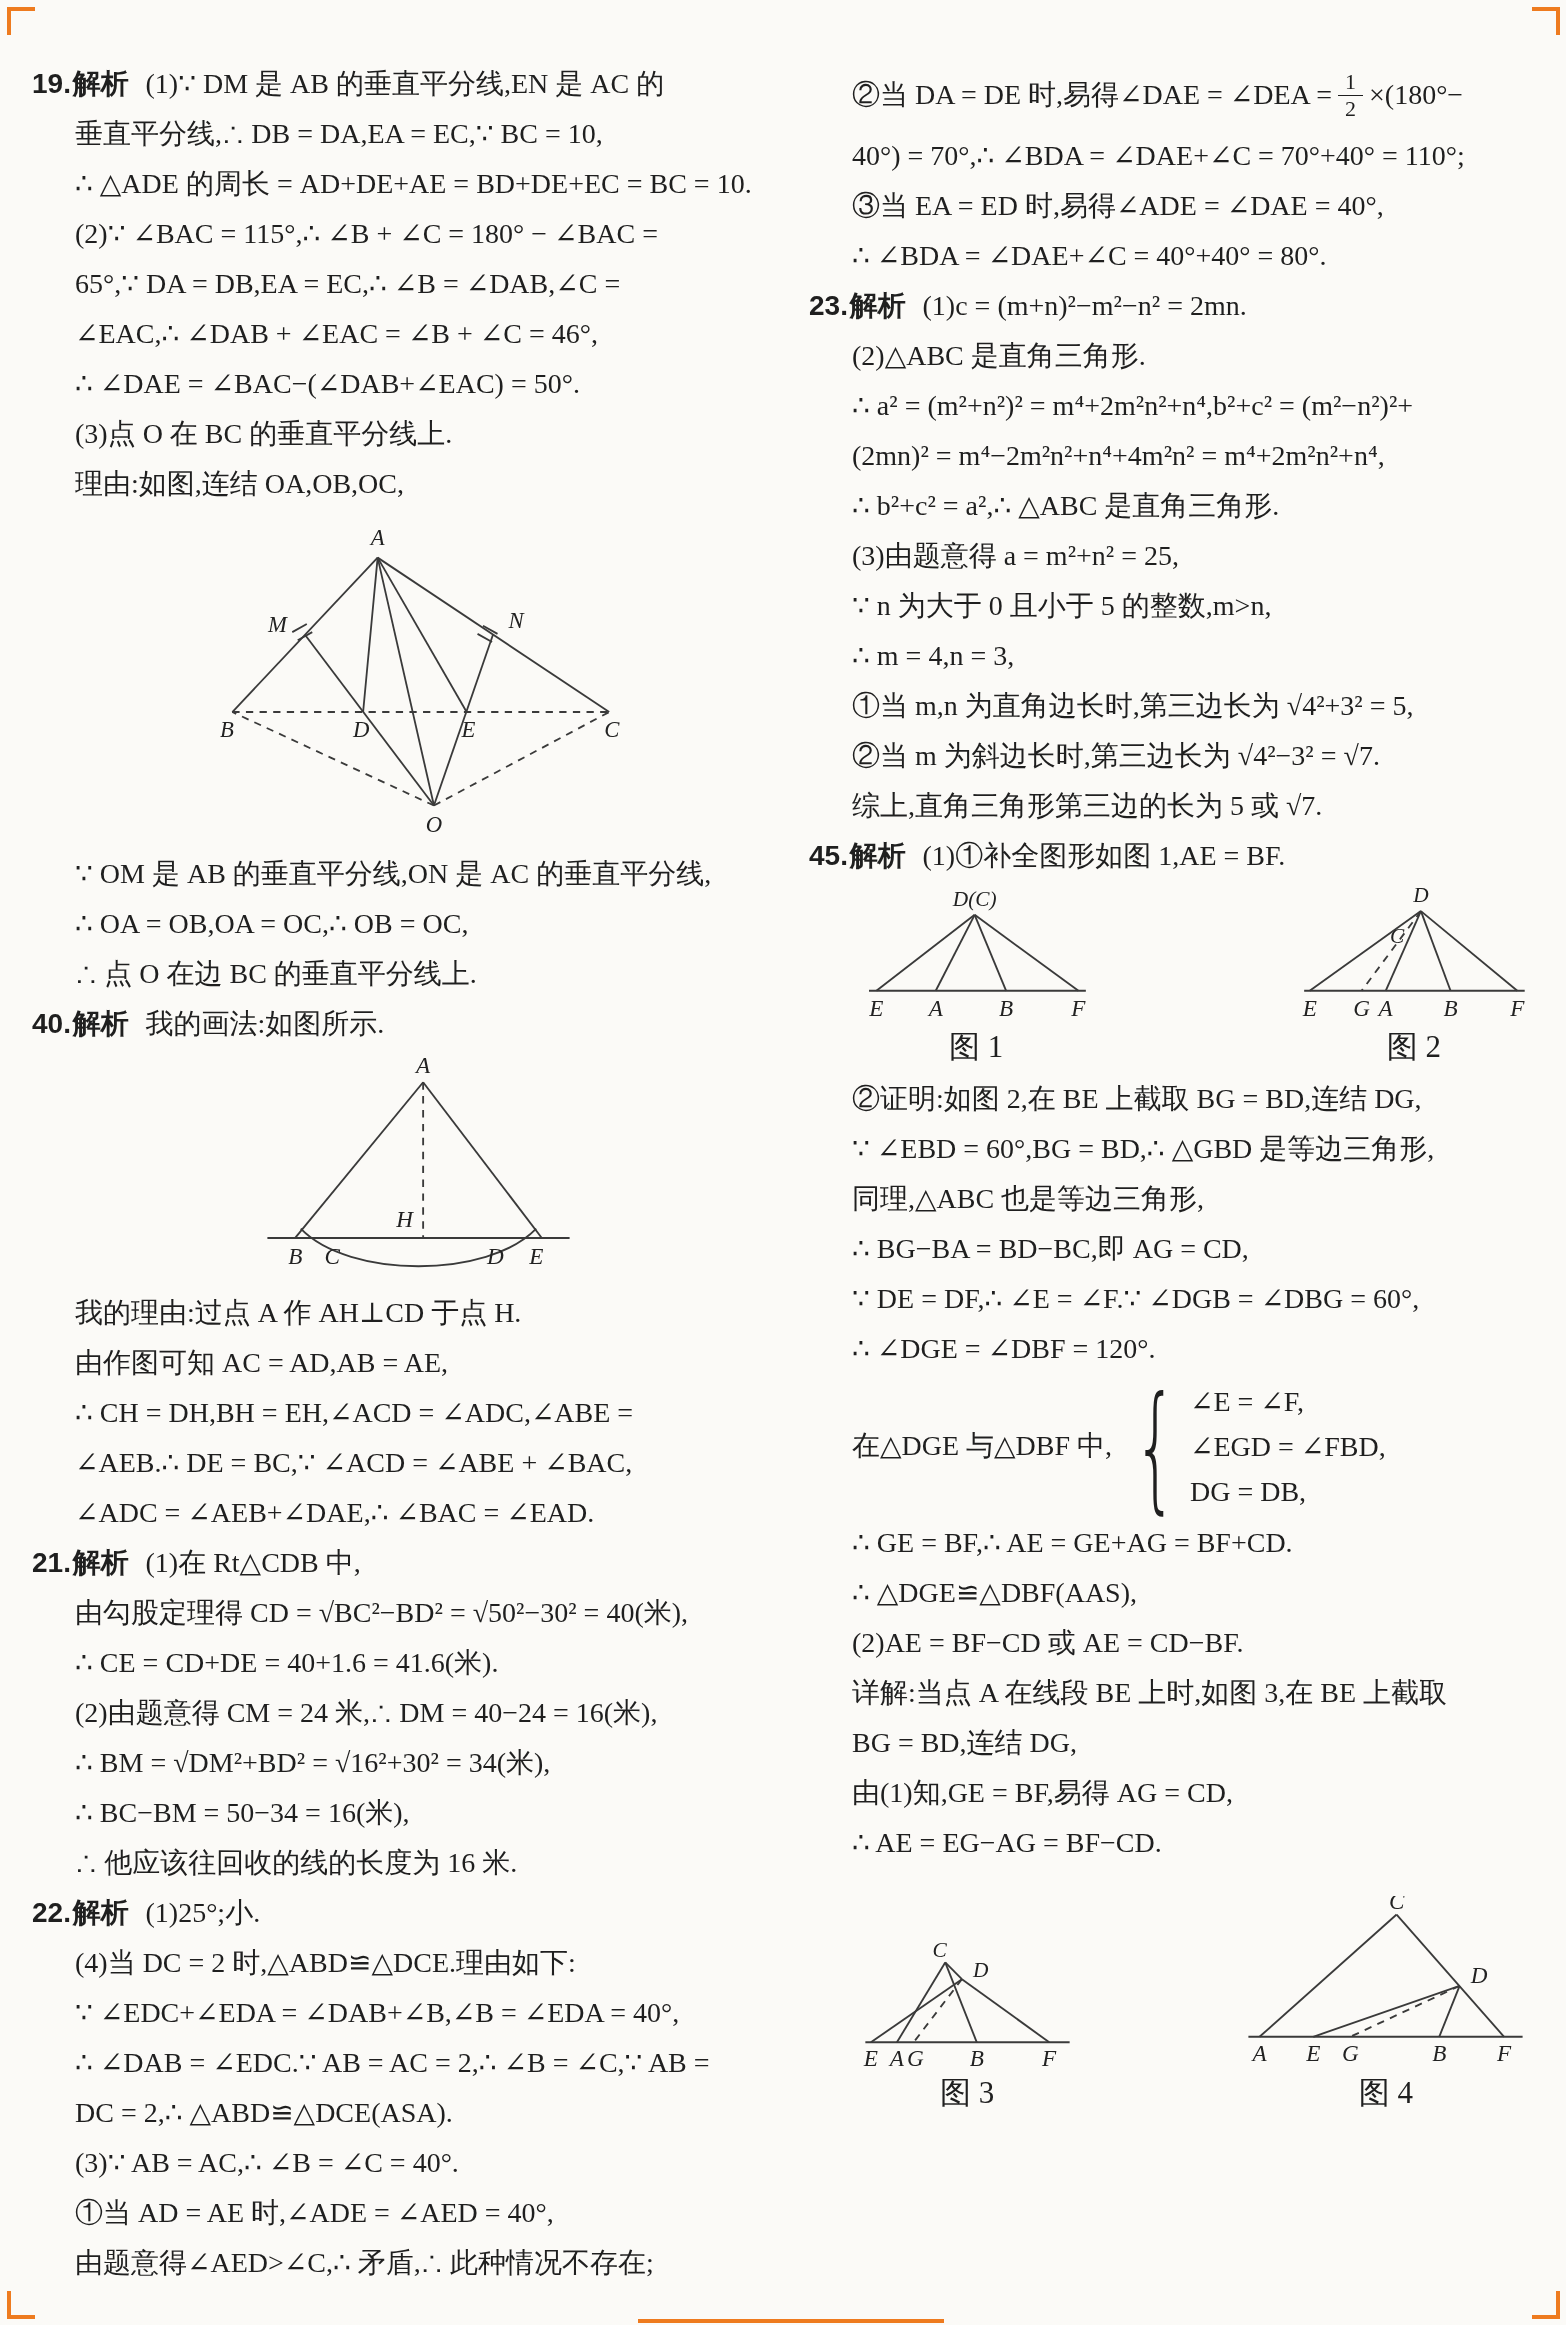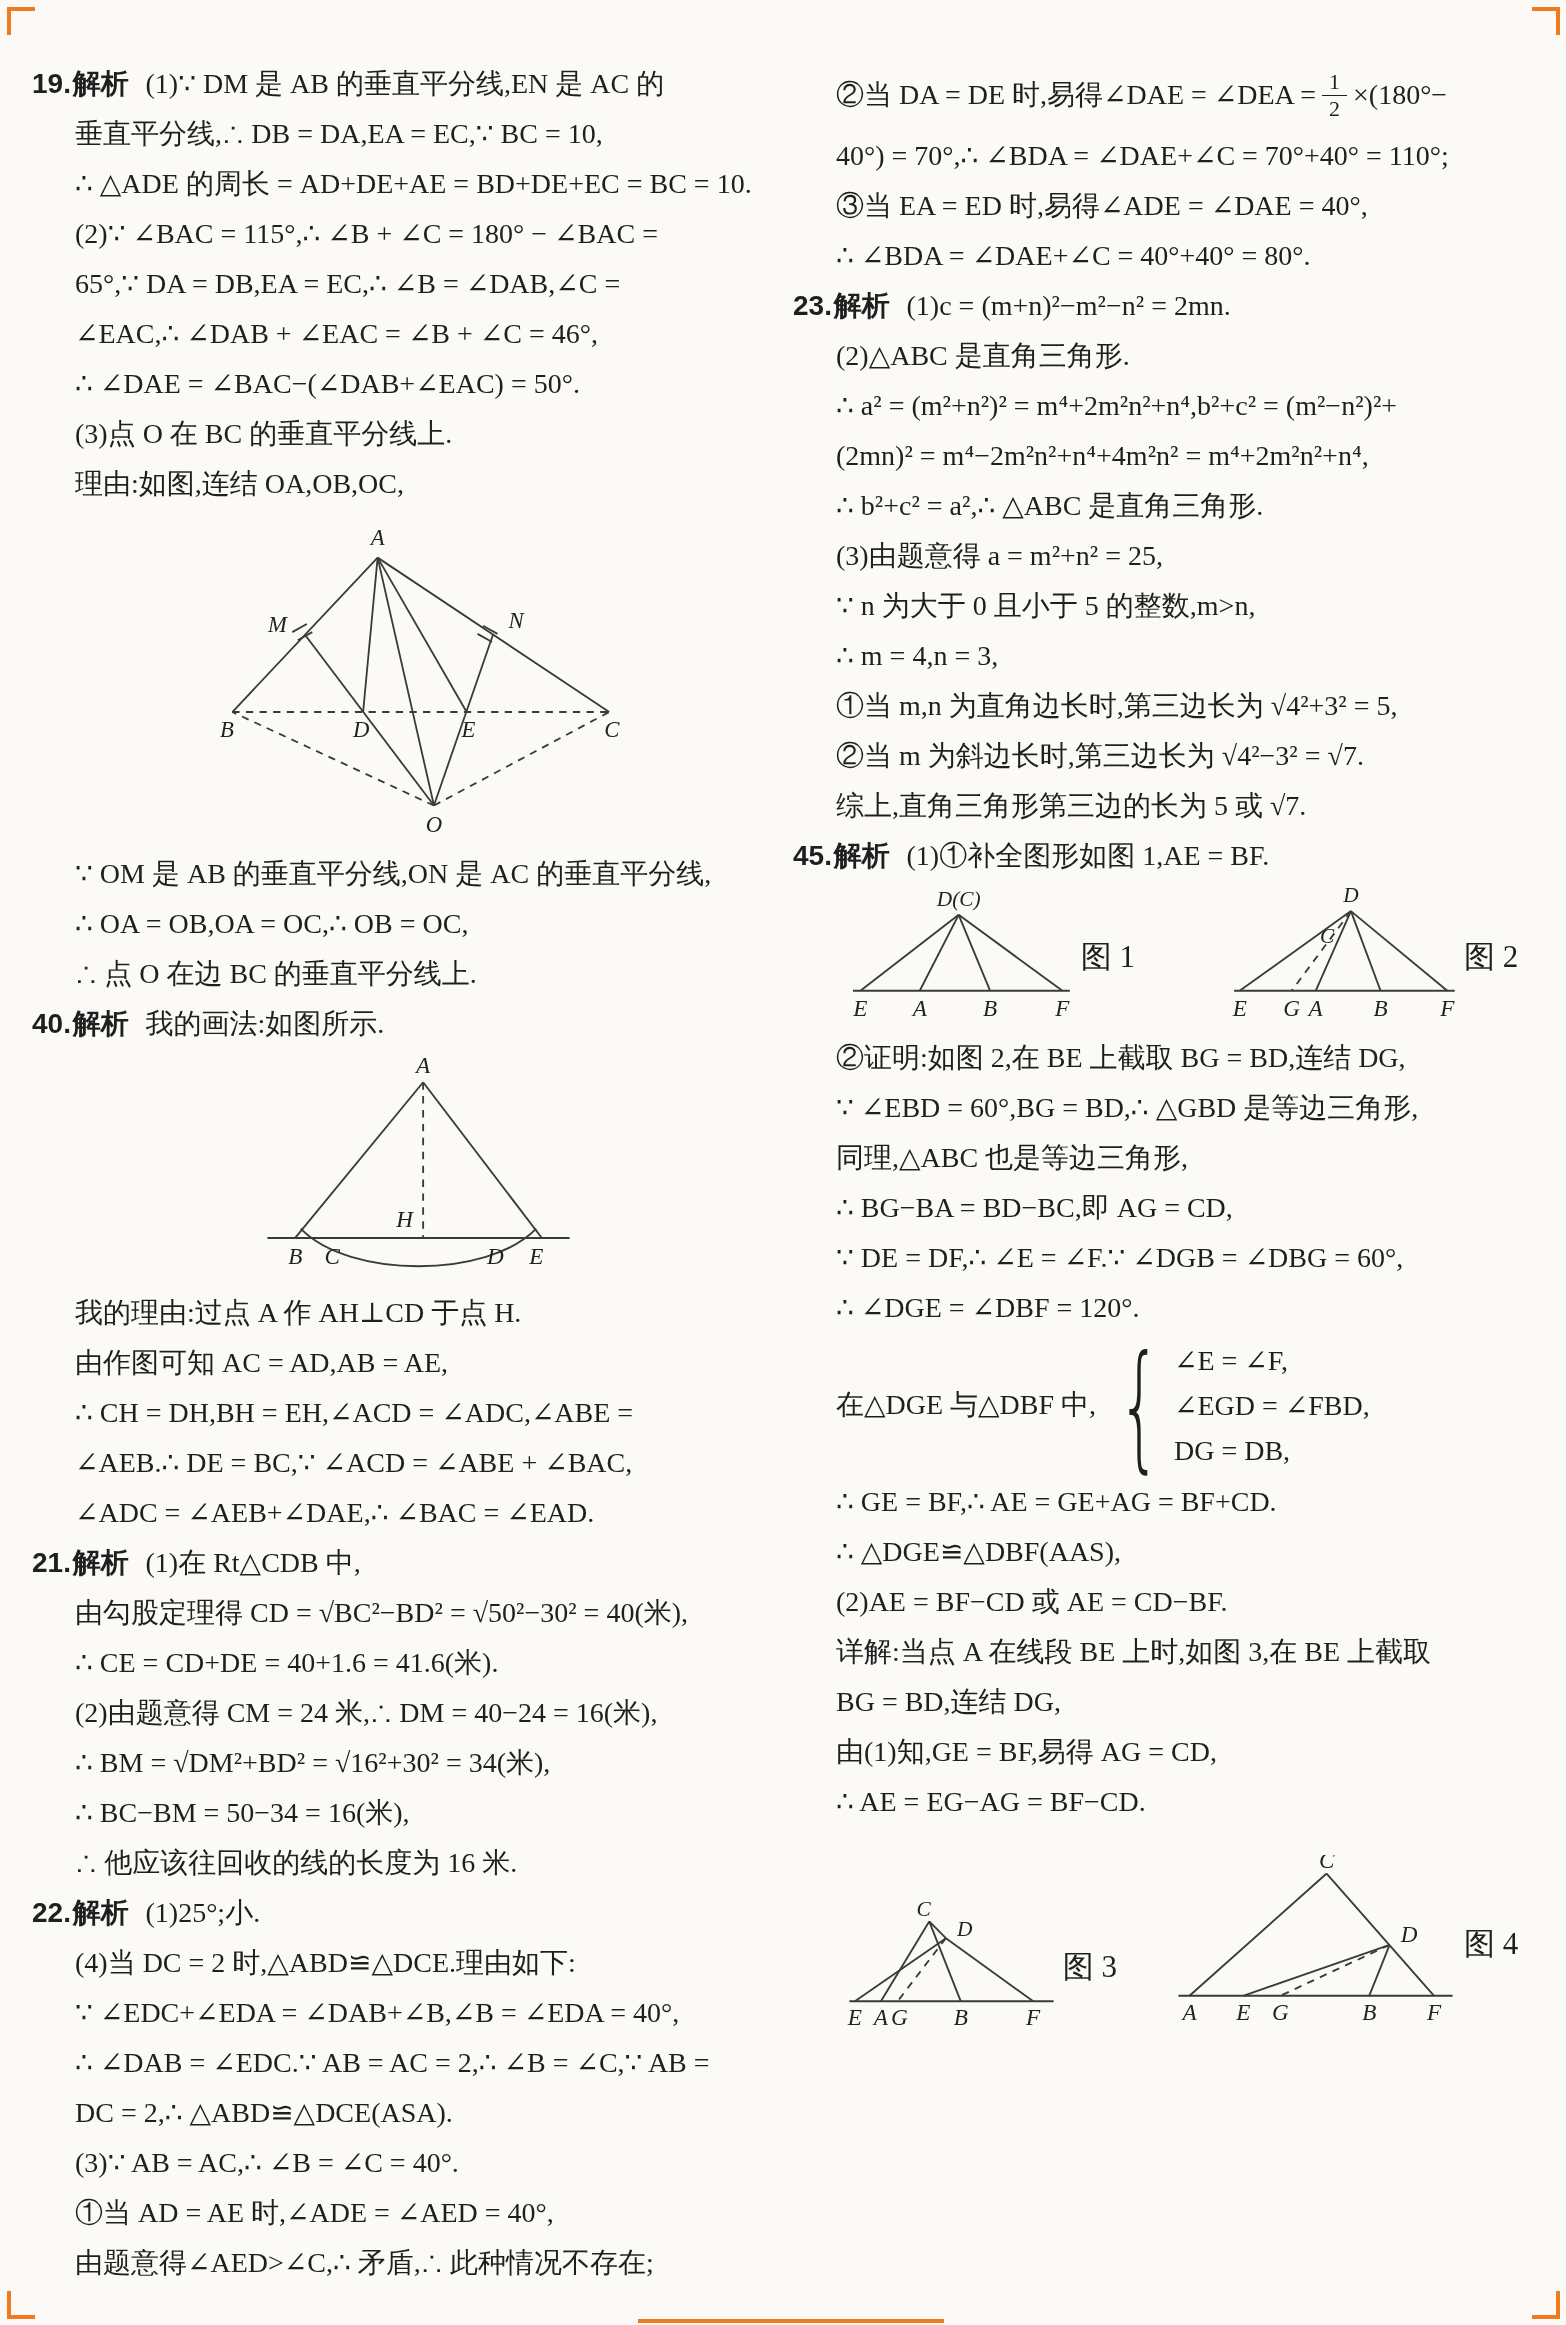--- a/index.html
+++ b/index.html
@@ -3,31 +3,31 @@
 <meta charset="utf-8">
 <style>
   :root { --accent:#ee7b1f; --ink:#1f1f1f; --stroke:#3a3a3a; }
   * { box-sizing:border-box; }
   html,body { margin:0; padding:0; }
   body {
     width:1567px; height:2325px; position:relative; overflow:hidden;
     background:#fbfaf7; color:var(--ink);
     font-family:"Liberation Serif","DejaVu Serif",serif;
   }
-  .content { display:flex; gap:32px; padding:59px 28px 0 32px; }
+  .content { display:flex; gap:48px; padding:59px 28px 0 32px; }
   .col { width:729px; }
   .problem { padding-left:43px; }
   .tline, .pfirst { font-size:28px; line-height:50px; white-space:nowrap; }
   .pfirst { text-indent:-43px; }
   .pnum, .ptag { font-weight:bold; font-family:"Liberation Sans","DejaVu Sans",sans-serif; }
   .ptag { margin-left:1.9px; margin-right:16.7px; }
   .fig { display:flex; justify-content:center; margin:7.4px 0 9.3px; }
   .figrow { display:flex; justify-content:space-between; align-items:flex-end; margin:5.6px 0 7.4px; padding:0 3.7px; }
   .figrow2 { margin-top:28px; }
-  .figblock { display:flex; align-items:center; }
+  .figblock { display:flex; flex-direction:column; align-items:center; }
   .figcap { font-size:31px; line-height:41px; text-align:center; }
   svg .geo line, svg .geo path { stroke:var(--stroke); stroke-width:2; fill:none; }
   svg .geo .dash { stroke-dasharray:8 7; }
   svg .lbl { fill:#222; font-size:25px; font-style:italic; font-family:"Liberation Serif",serif; }
   svg .lbl.sm { font-size:23px; }
   .fracline { display:flex; align-items:center; height:72px; }
   .frac { display:inline-flex; flex-direction:column; text-align:center; font-size:22px; line-height:26px; margin:0 5.6px; vertical-align:middle; }
   .fracnum { border-bottom:1.9px solid var(--ink); padding:0 7.4px; }
   .braceblock { display:flex; align-items:center; margin:3.7px 0; }
   .brace { font-size:137px; line-height:1; font-weight:300; transform:scaleX(0.5); margin:0 -9.3px 0 0; font-family:"DejaVu Sans",sans-serif; }

